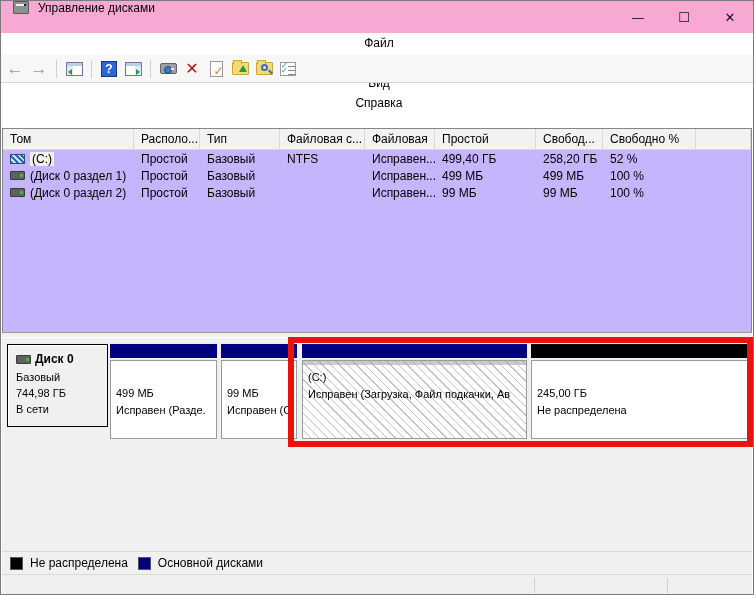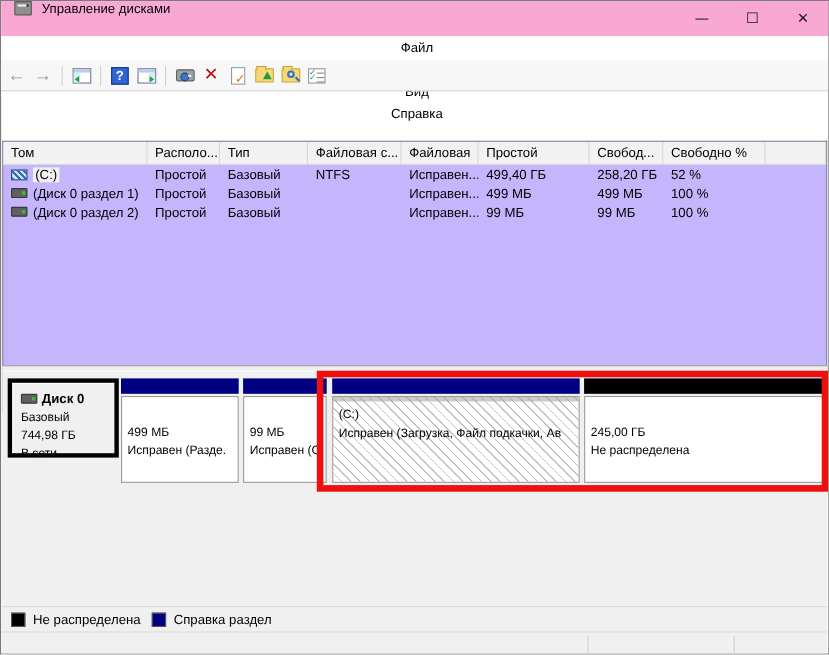--- a/index.html
+++ b/index.html
@@ -60,21 +60,21 @@
   .vol-c-icon{width:15px;height:10px;margin-right:5px;flex:none;background:repeating-linear-gradient(45deg,#2f6db5 0 2px,#cfe0f2 2px 4px);border:1px solid #28527f;}
   .part-icon{width:15px;height:9px;margin-right:5px;flex:none;background:#606060;border:1px solid #3a3a3a;border-radius:1px;position:relative;}
   .part-icon::after{content:"";position:absolute;right:1px;top:2px;width:3px;height:3px;background:#35c13c;}
   .vol-name-hl{background:#f0f0f0;padding:0 2px;}
 
   
   .splitter{position:absolute;left:1px;top:331px;width:750px;height:6px;background:#f0f0f0;border-top:1px solid #9a9a9a;border-bottom:1px solid #ffffff;}
 
   
   .graph{position:absolute;left:1px;top:337px;width:750px;height:213px;background:#f0f0f0;}
-  .disk-hdr{position:absolute;left:5px;top:6px;width:101px;height:72px;background:#f0f0f0;border:4px solid #000000;box-shadow:inset 1px 1px 0 #fff;padding:6px 0 0 8px;font-size:11px;line-height:16px;}
+  .disk-hdr{position:absolute;left:5px;top:6px;width:101px;height:83px;background:#f0f0f0;border:1px solid #000000;box-shadow:inset 1px 1px 0 #fff;padding:6px 0 0 8px;font-size:11px;line-height:16px;}
   .disk-hdr .dh-title{display:flex;align-items:center;font-weight:bold;font-size:12px;margin-bottom:2px;}
   .disk-hdr .part-icon{margin-right:4px;}
   .part-cell{position:absolute;top:6px;height:95px;}
   .part-bar{height:14px;width:100%;}
   .part-body{position:absolute;left:0;top:16px;right:0;bottom:0;background:#fff;border:1px solid #9a9a9a;padding:2px 0 0 5px;font-size:11px;line-height:17px;overflow:hidden;}
   .part-body .lines{white-space:nowrap;}
   .two-line .lines{margin-top:22px;}
   .hatched{background:#fff;}
   .hatched::before{content:"";position:absolute;inset:0;background:repeating-linear-gradient(45deg,transparent 0 5px,#8f8f8f 5px 6px);opacity:.55;}
   .hatched .lines{position:relative;}
@@ -286,21 +286,21 @@
 
   <div class="annotation"></div>
 
   <div class="legend">
     <div class="legend-item">
       <span class="legend-swatch" style="background: rgb(0, 0, 0);"></span>
       <span>Не распределена</span>
     </div>
     <div class="legend-item">
       <span class="legend-swatch" style="background: rgb(0, 0, 128);"></span>
-      <span>Справка раздел</span>
+      <span>Основной дисками</span>
     </div>
   </div>
 
   <div class="statusbar">
     <div class="sb-sep" style="left:532px;"></div>
     <div class="sb-sep" style="left:665px;"></div>
   </div>
 
 </div>
 

